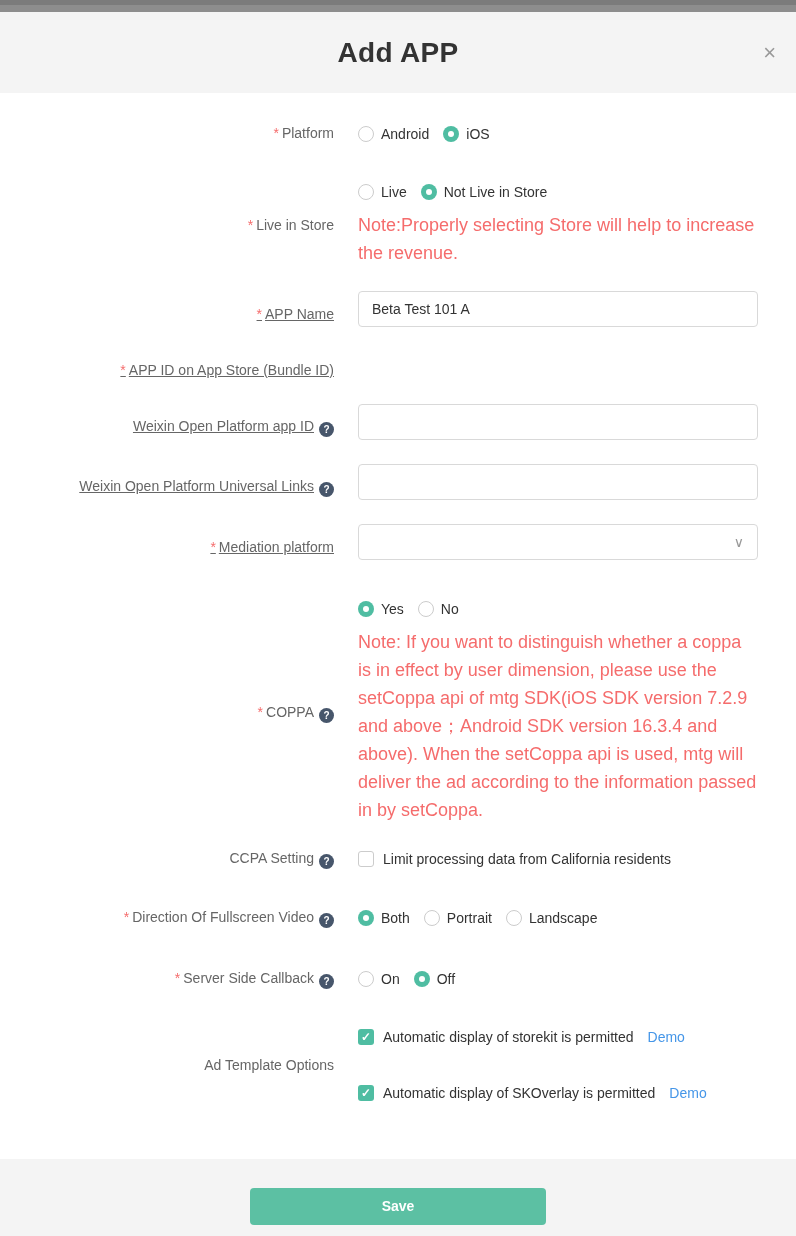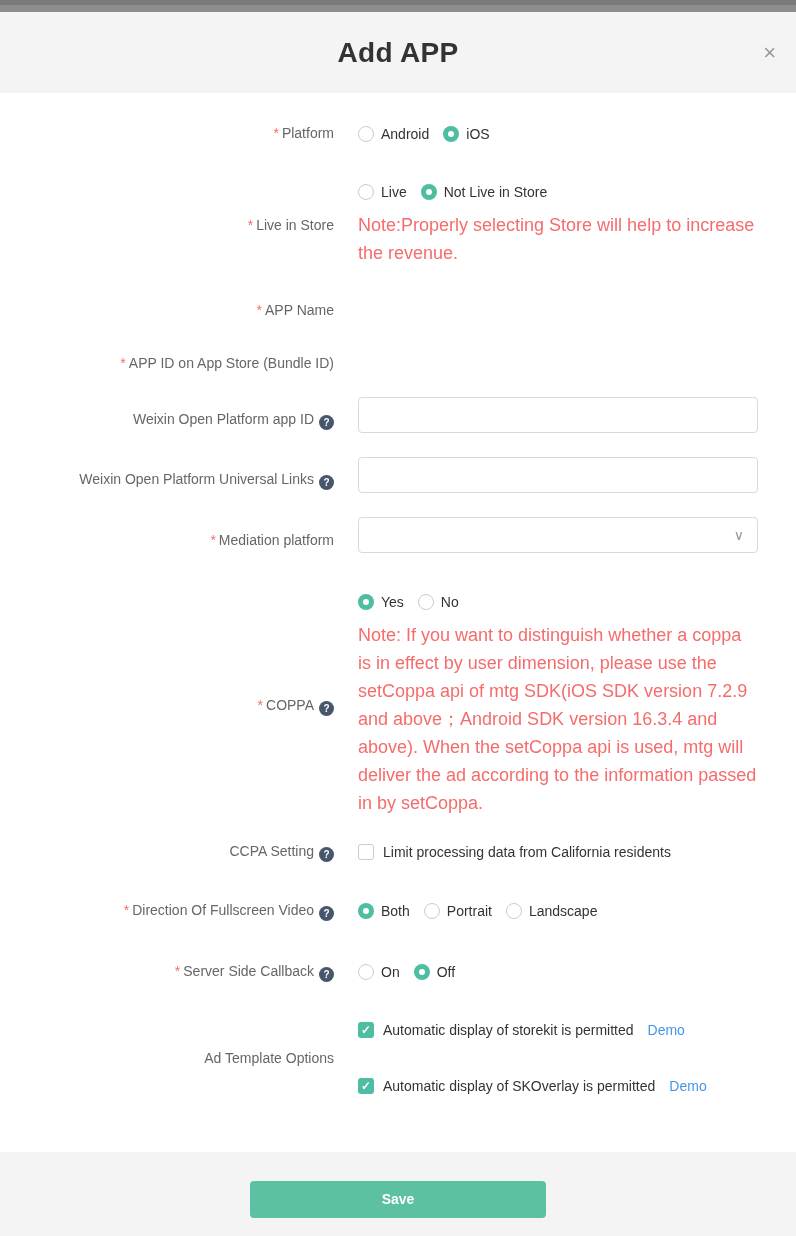--- a/index.html
+++ b/index.html
@@ -5,21 +5,21 @@
   * { margin:0; padding:0; }
   body { width:796px; font-family:"Liberation Sans", sans-serif; background:#fff; }
   .top-bar-dark { height:5px; background:#7b7b7b; }
   .top-bar-light { height:7px; background:#8d8d8d; }
   .modal-header { height:81px; background:#f4f4f4; display:flex; align-items:center; justify-content:center; position:relative; }
   .modal-title { font-size:28px; color:#333; font-weight:600; letter-spacing:.3px; }
   .close-btn { position:absolute; right:20px; top:50%; transform:translateY(-50%); color:#999; font-size:22px; font-weight:300; cursor:pointer; line-height:1; }
   .modal-body { padding:30px 0 58px; background:#fff; }
   .row { display:flex; align-items:center;margin-left:24px; }
   .label-col { width:310px; text-align:right; font-size:14px; color:#666; line-height:20px; flex-shrink:0; }
-  .label-col.pad-input { padding-top:9px; }
+  .label-col.pad-input { padding-top:9px;text-decoration:underline; }
   .control-col { margin-left:24px; width:400px; }
   .req { color:#f56c6c; margin-right:3px; }
   .help-icon { display:inline-block; width:15px; height:15px; border-radius:50%; background:#47566b; color:#fff; font-size:10px; line-height:15px; text-align:center; margin-left:5px; vertical-align:-2px; font-weight:bold; }
   .radio-group { display:flex; align-items:center; gap:14px; padding-top:1px; }
   .radio-option { display:flex; align-items:center; cursor:pointer; }
   .radio { width:16px; height:16px; border-radius:50%; border:1px solid #ccc; background:#fff; box-sizing:border-box; margin-right:7px; position:relative; flex-shrink:0; }
   .radio.checked { border:none; background:#4fbda2; }
   .radio.checked::after { content:""; position:absolute; left:50%; top:50%; transform:translate(-50%,-50%); width:6px; height:6px; border-radius:50%; background:#fff; }
   .option-label { font-size:14px; color:#333; }
   .note { color:#f56c6c; font-size:18px; line-height:28px; margin-top:11px; }
@@ -86,20 +86,23 @@
         </span>
       </div>
       <div class="note">Note:Properly selecting Store will help to increase the revenue.</div>
     </div>
   </div>
 
   <div class="row mb24">
     <div class="label-col pad-input">
       <span class="req">*</span><span>APP Name</span>
     </div>
+    <div class="control-col">
+      <input class="text-input" type="text" value="Beta Test 101 A" style="">
+    </div>
   </div>
 
   <div class="row mb24">
     <div class="label-col pad-input">
       <span class="req">*</span><span>APP ID on App Store (Bundle ID)</span>
     </div>
   </div>
 
   <div class="row mb24">
     <div class="label-col pad-input">

